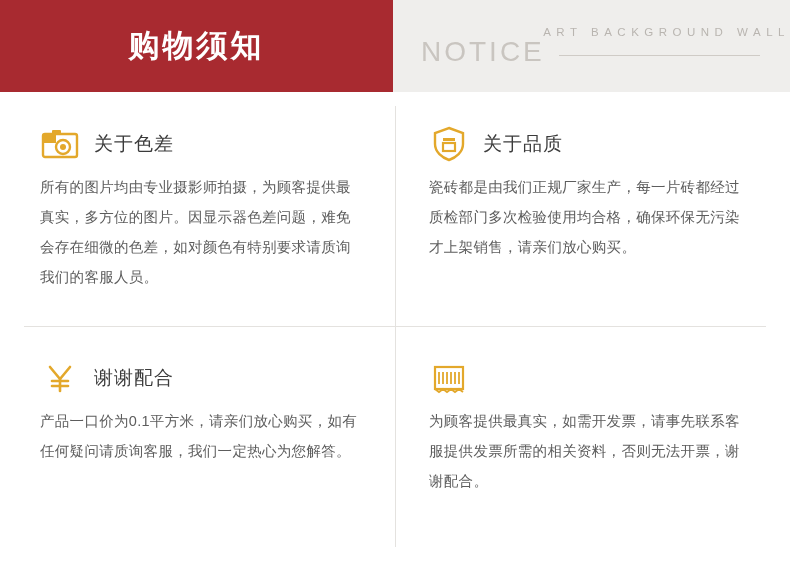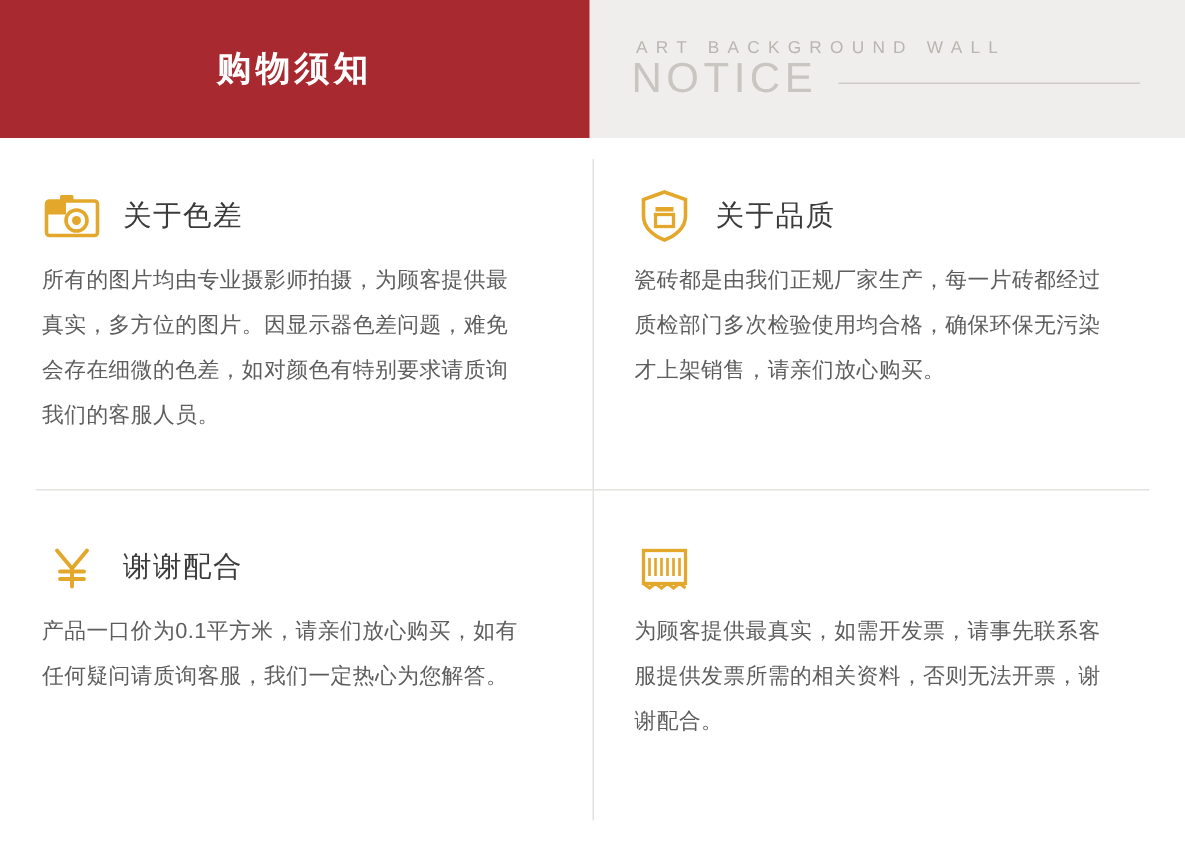--- a/index.html
+++ b/index.html
@@ -31,40 +31,41 @@
   .header-red {
     width: 393px;
     background: #a82a30;
     display: flex;
     align-items: center;
     justify-content: center;
     position: relative;
   }
   .header-title {
     color: #ffffff;
-    font-size: 23px;
+    font-size: 31px;
     font-weight: bold;
     letter-spacing: 3px;
     line-height: 1;
     padding-bottom: 2px;
   }
   .header-right {
     flex: 1;
     position: relative;
     padding-left: 28px;
     display: flex;
     flex-direction: column;
     justify-content: center;
   }
   .header-sub-en {
     color: #b9b5b0;
     font-size: 11.5px;
     letter-spacing: 5.5px;
     margin-bottom: 0;
     margin-left: 3px;
+    text-align: right;
   }
   .notice-row {
     display: flex;
     align-items: center;
   }
   .header-notice {
     color: #c9c5c0;
     font-size: 28px;
     letter-spacing: 3px;
     line-height: 1;
@@ -97,20 +98,21 @@
     position: absolute;
     left: 24px;
     right: 24px;
     top: 234px;
     height: 1px;
     background: #e4e2df;
   }
   .row {
     display: flex;
     height: 234px;
+    padding-left: 12px;
   }
   .cell {
     width: 395px;
     box-sizing: border-box;
     padding: 24px 42px 0 28px;
   }
   .cell-head {
     display: flex;
     align-items: center;
     height: 56px;

